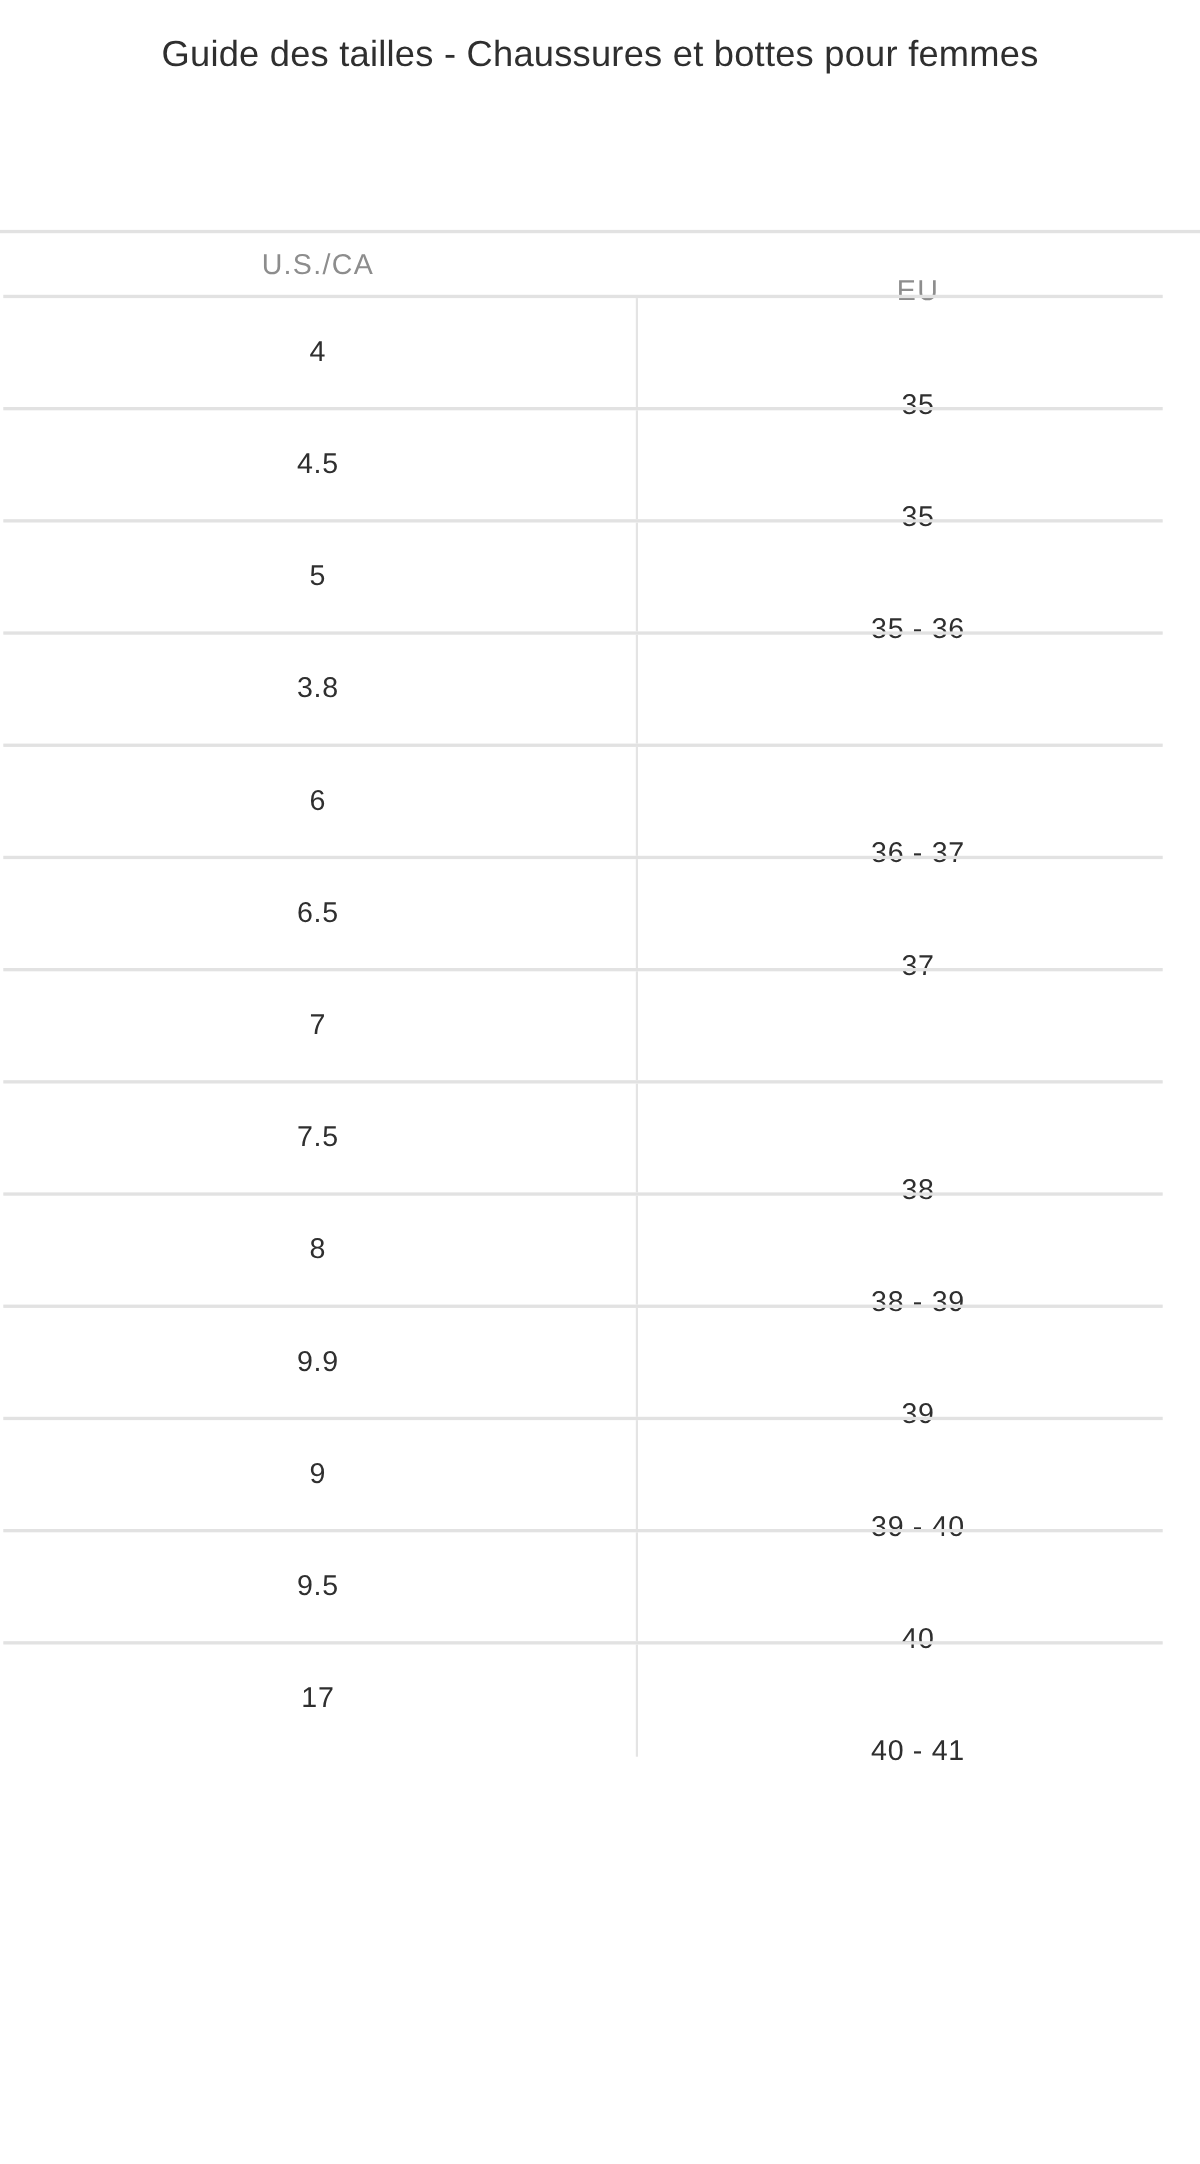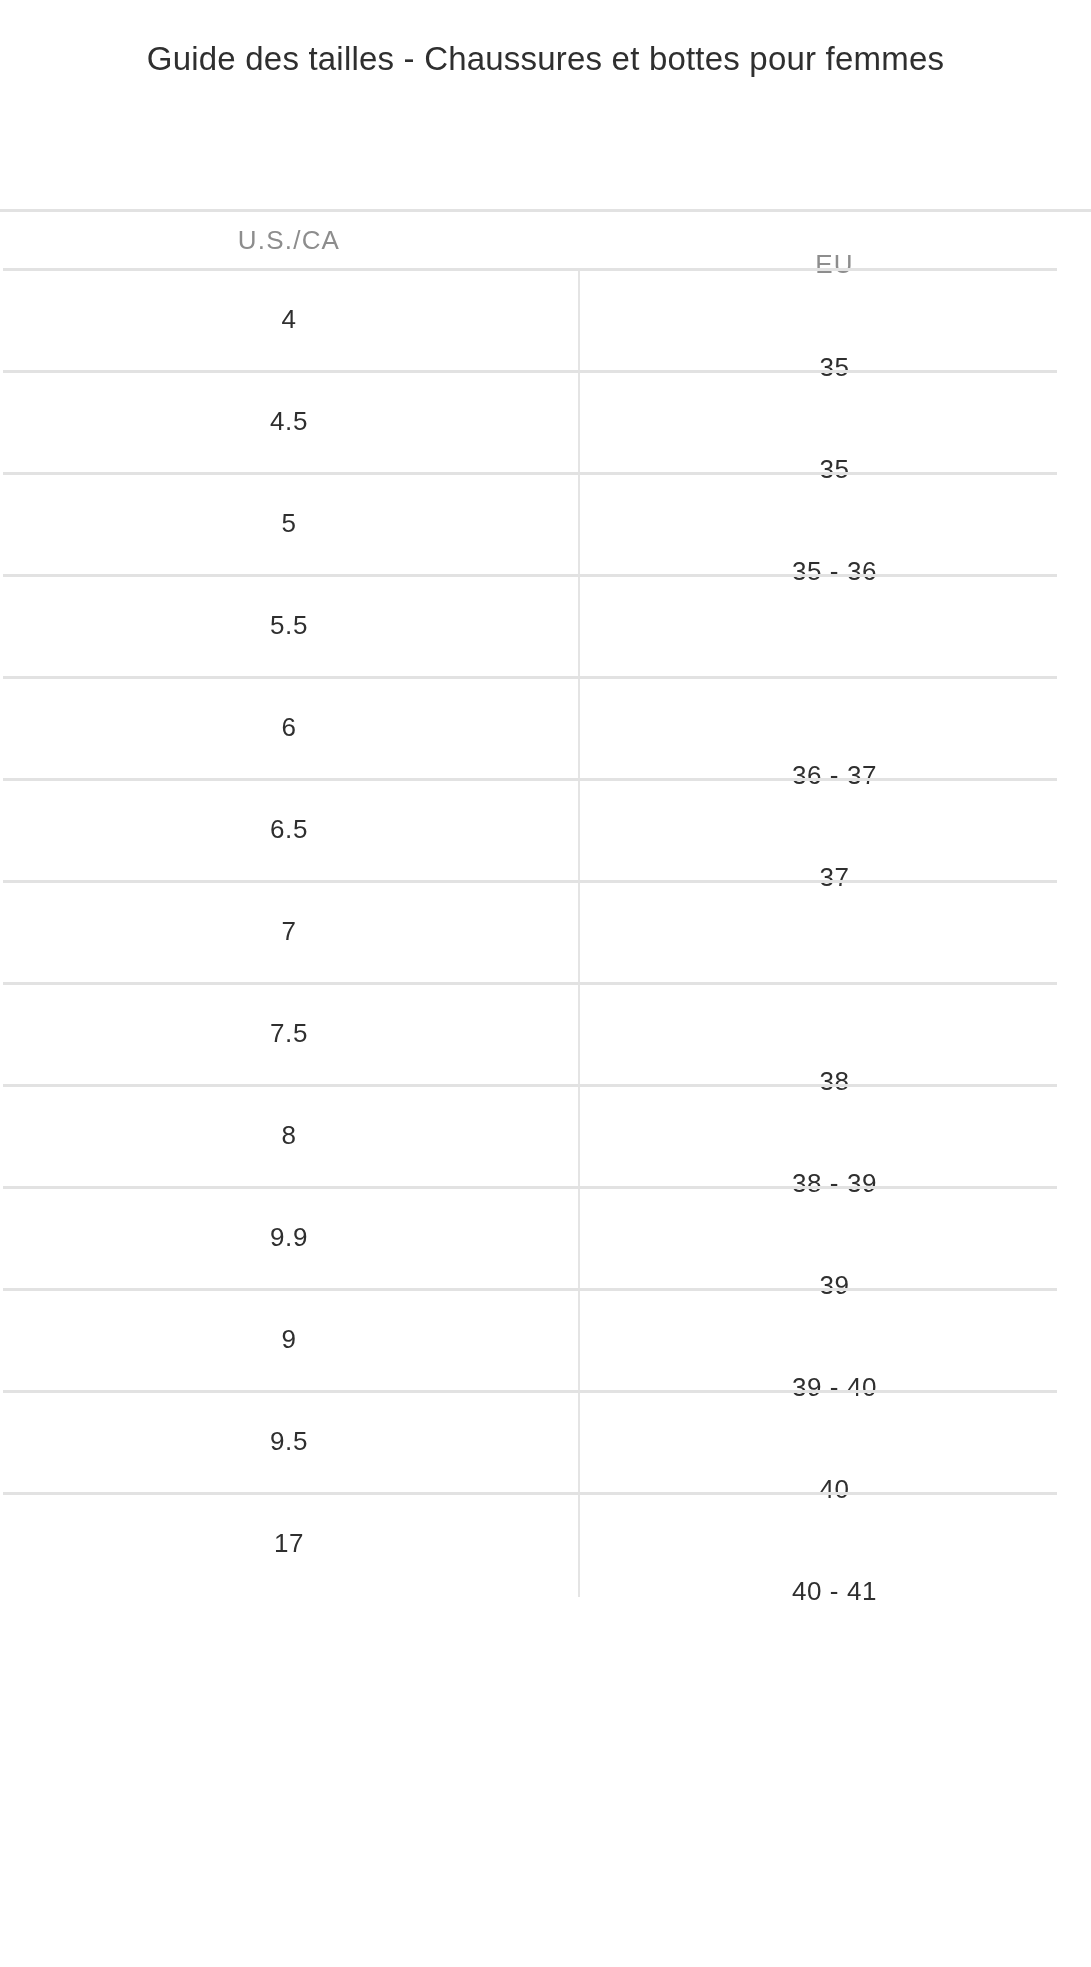--- a/index.html
+++ b/index.html
@@ -18,21 +18,21 @@
   .page {
     position: relative;
     width: 1091px;
     height: 1967px;
     background: #ffffff;
     overflow: hidden;
   }
 
   
   .title-wrap {
-    padding-top: 32px;
+    padding-top: 22px;
     padding-left: 34px;
     padding-right: 34px;
     height: 155px;
     box-sizing: border-box;
   }
   .title {
     font-size: 33px;
     line-height: 54px;
     font-weight: 300;
     color: #2f2f2f;
@@ -163,21 +163,21 @@
     <div class="row">
       <div class="row-rule"></div>
       <div class="col-rule"></div>
       <div class="cell cell-us data-cell">5</div>
       <div class="cell cell-eu data-cell">35 - 36</div>
     </div>
 
     <div class="row">
       <div class="row-rule"></div>
       <div class="col-rule"></div>
-      <div class="cell cell-us data-cell">5.5</div>
+      <div class="cell cell-us data-cell">3.8</div>
     </div>
 
     <div class="row">
       <div class="row-rule"></div>
       <div class="col-rule"></div>
       <div class="cell cell-us data-cell">6</div>
       <div class="cell cell-eu data-cell">36 - 37</div>
     </div>
 
     <div class="row">

